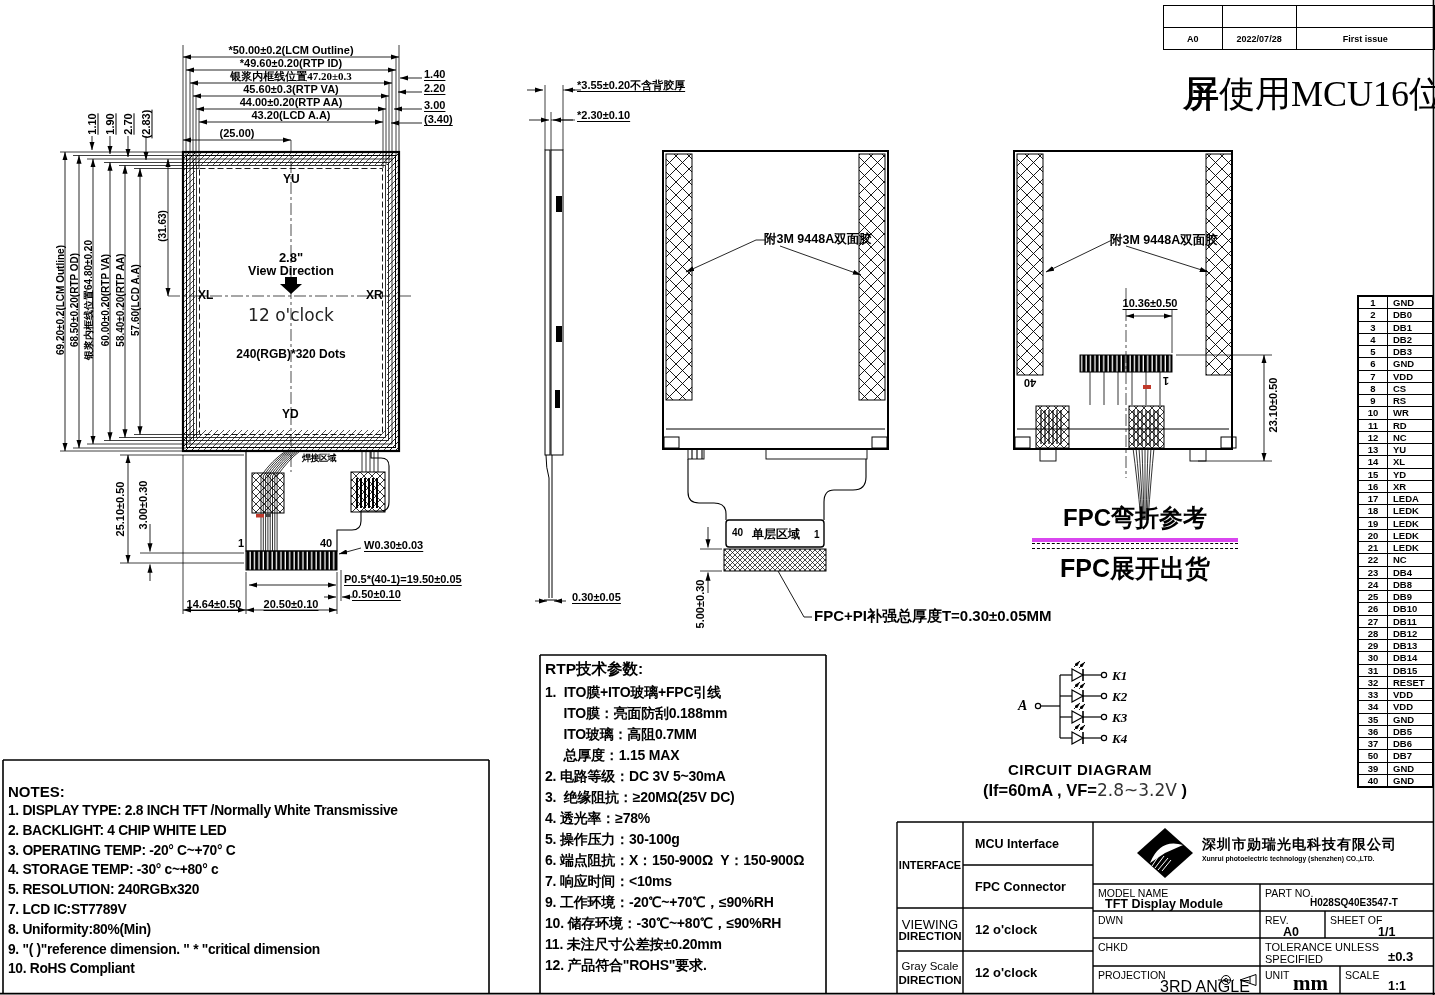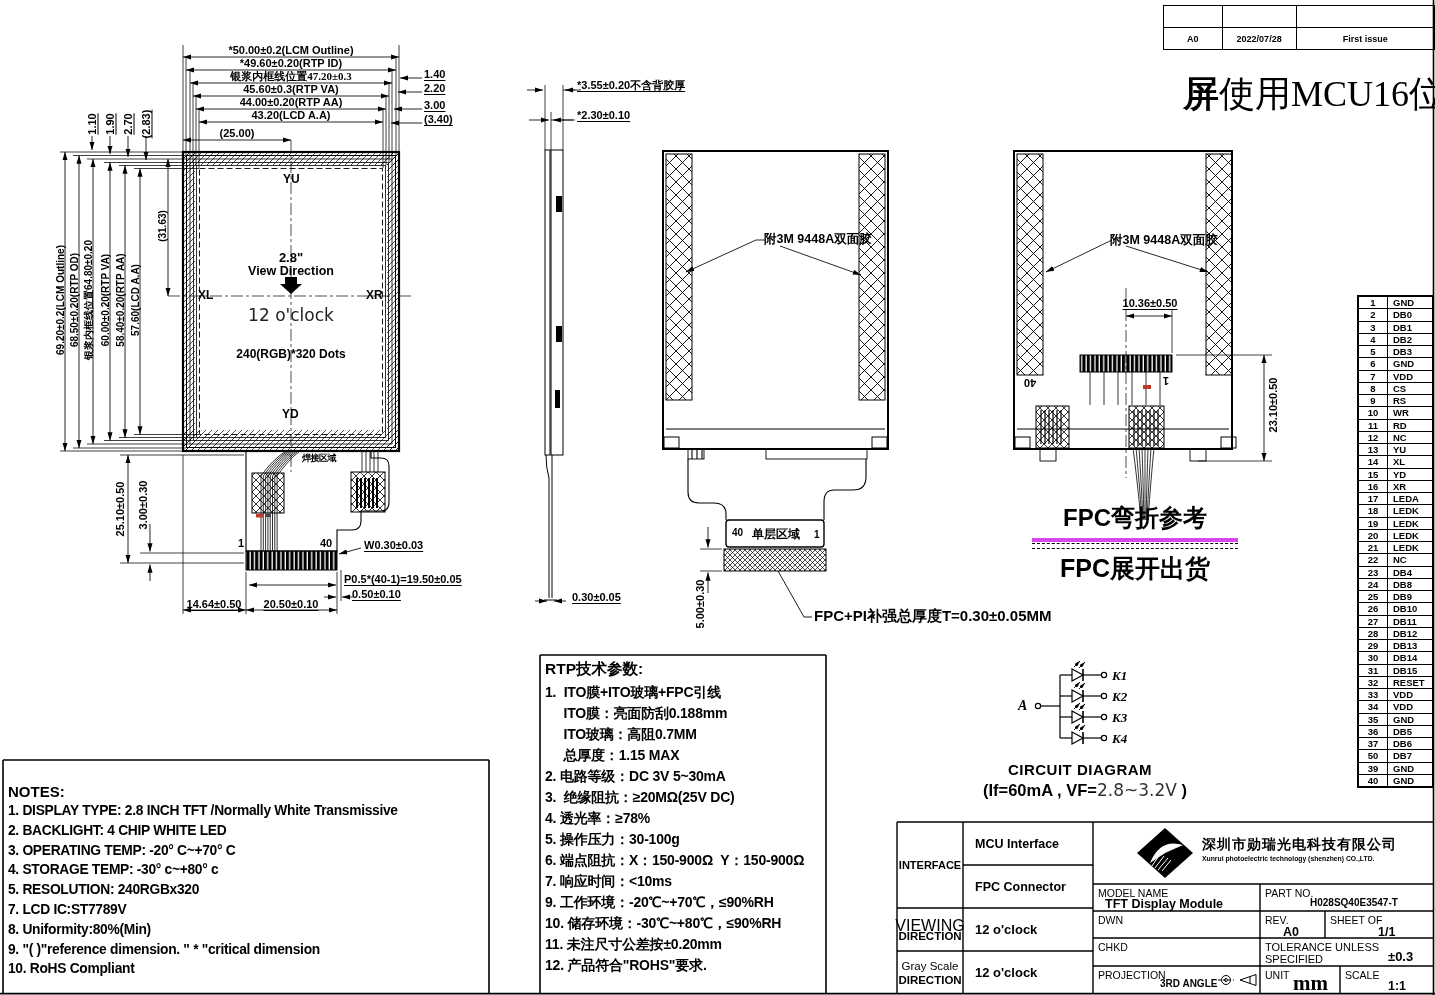--- a/index.html
+++ b/index.html
@@ -705,21 +705,21 @@
 <div class="kl" style="left:1112px;top:668px;">K1</div>
 <div class="kl" style="left:1112px;top:689px;">K2</div>
 <div class="kl" style="left:1112px;top:710px;">K3</div>
 <div class="kl" style="left:1112px;top:731px;">K4</div>
 <div class="circ-title">CIRCUIT DIAGRAM</div>
 <div class="circ-spec"><span>(If=60mA , VF=</span><span class="val">2.8~3.2V</span><span> )</span></div>
 
 <div class="tb-val" style="left:930px;top:859px;transform:translateX(-50%);font-size:11px;">INTERFACE</div>
 <div class="tb-val" style="left:975px;top:837px;">MCU Interface</div>
 <div class="tb-val" style="left:975px;top:880px;">FPC Connector</div>
-<div class="tb-lbl" style="left:930px;top:917px;transform:translateX(-50%);font-size:16px;">VIEWING</div>
+<div class="tb-lbl" style="left:930px;top:917px;transform:translateX(-50%);font-size:13px;">VIEWING</div>
 <div class="tb-val" style="left:930px;top:930px;transform:translateX(-50%);font-size:11.5px;">DIRECTION</div>
 <div class="tb-val" style="left:975px;top:922px;font-size:13px;">12 o'clock</div>
 <div class="tb-lbl" style="left:930px;top:960px;transform:translateX(-50%);font-size:11.5px;">Gray Scale</div>
 <div class="tb-val" style="left:930px;top:974px;transform:translateX(-50%);font-size:11.5px;">DIRECTION</div>
 <div class="tb-val" style="left:975px;top:965px;font-size:13px;">12 o'clock</div>
 
 <svg class="abs" style="left:1130px;top:826px;" width="70" height="56">
   <polygon points="35,2 63,27 35,52 7,27" fill="#000"></polygon>
   <path d="M20,37 Q30,12 53,19 L35,27 Z" fill="#fff"></path>
   <g stroke="#fff" stroke-width="1">
@@ -739,21 +739,21 @@
 <div class="tb-lbl" style="left:1098px;top:914px;">DWN</div>
 <div class="tb-lbl" style="left:1265px;top:914px;">REV.</div>
 <div class="tb-val" style="left:1283px;top:925px;">A0</div>
 <div class="tb-lbl" style="left:1330px;top:914px;">SHEET OF</div>
 <div class="tb-val" style="left:1378px;top:925px;">1/1</div>
 <div class="tb-lbl" style="left:1098px;top:941px;">CHKD</div>
 <div class="tb-lbl" style="left:1265px;top:941px;font-size:11px;">TOLERANCE UNLESS</div>
 <div class="tb-lbl" style="left:1265px;top:953px;font-size:11px;">SPECIFIED</div>
 <div class="tb-val" style="left:1388px;top:949px;font-size:13px;">±0.3</div>
 <div class="tb-lbl" style="left:1098px;top:969px;">PROJECTION</div>
-<div class="tb-val" style="left:1160px;top:978px;font-size:10px;font-weight:700;">3RD ANGLE</div>
+<div class="tb-val" style="left:1160px;top:978px;font-size:16px;font-weight:400;">3RD ANGLE</div>
 <svg class="abs" style="left:1218px;top:971px;" width="42" height="18">
   <g stroke="#000" fill="none" stroke-width="1">
     <circle cx="8" cy="9" r="4.5"></circle>
         <circle cx="8" cy="9" r="1.5"></circle>
     <line x1="0" y1="9" x2="16" y2="9" stroke-dasharray="3 2"></line>
     <path d="M22,9 L38,3.5 V14.5 Z"></path>
         <line x1="32" y1="5.5" x2="32" y2="12.5"></line>
   </g>
 </svg>
 <div class="tb-lbl" style="left:1265px;top:969px;">UNIT</div>

